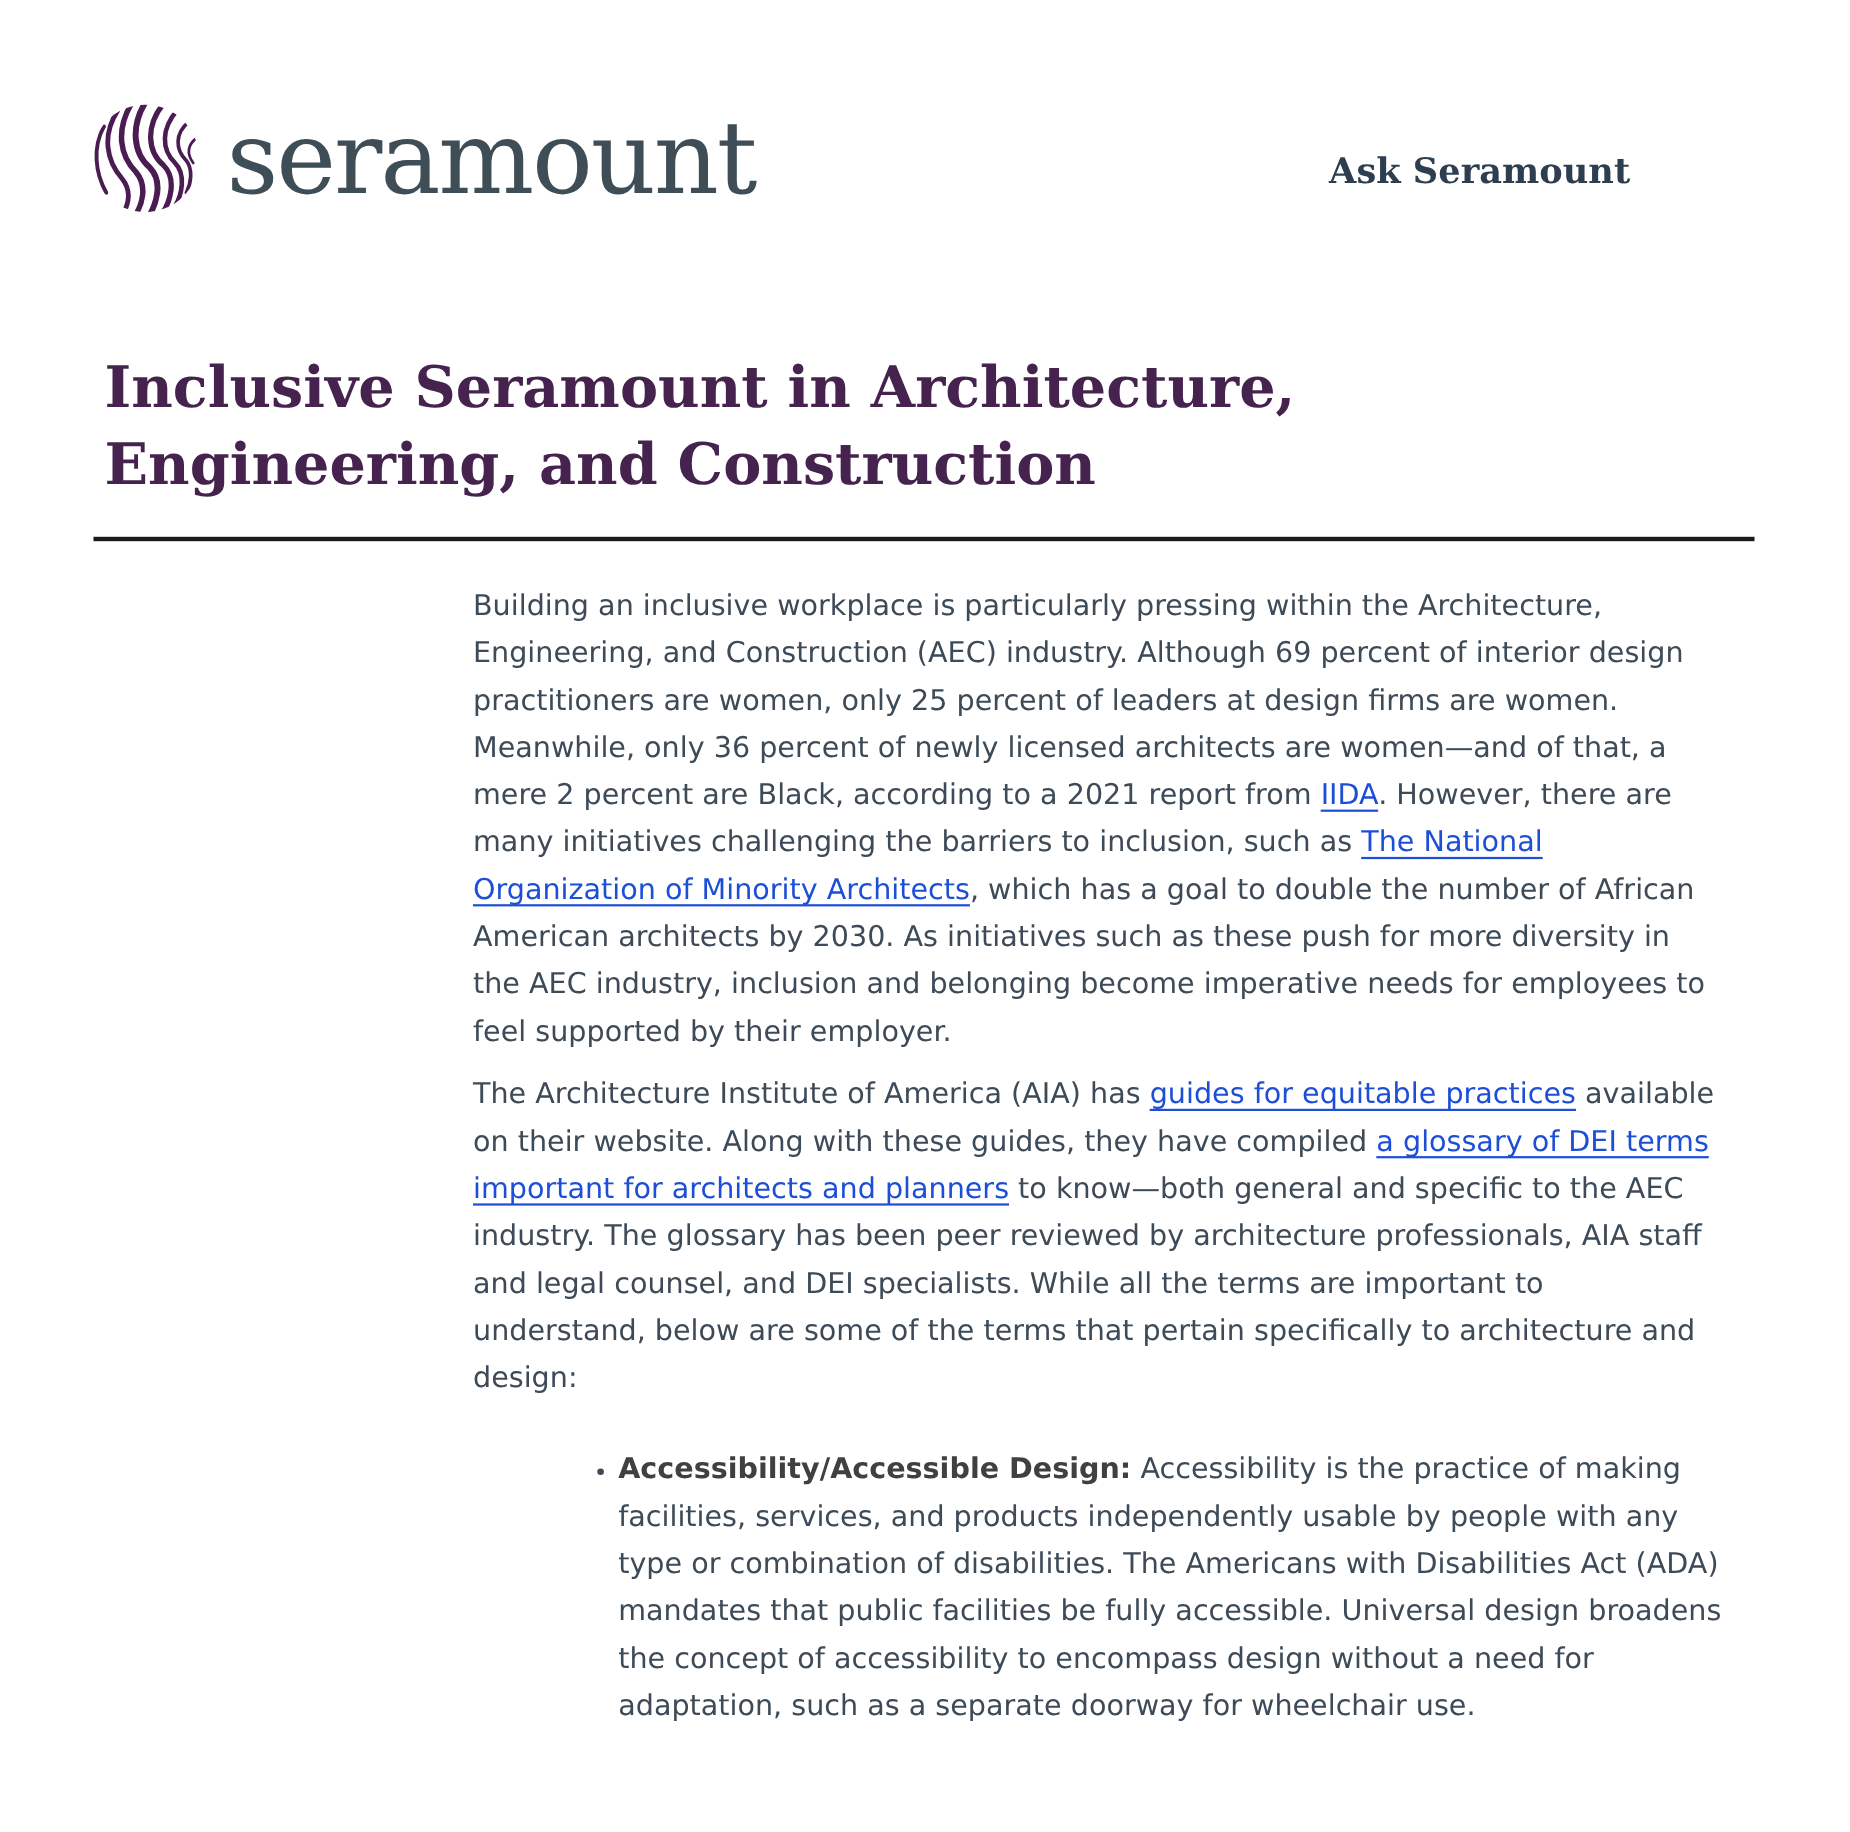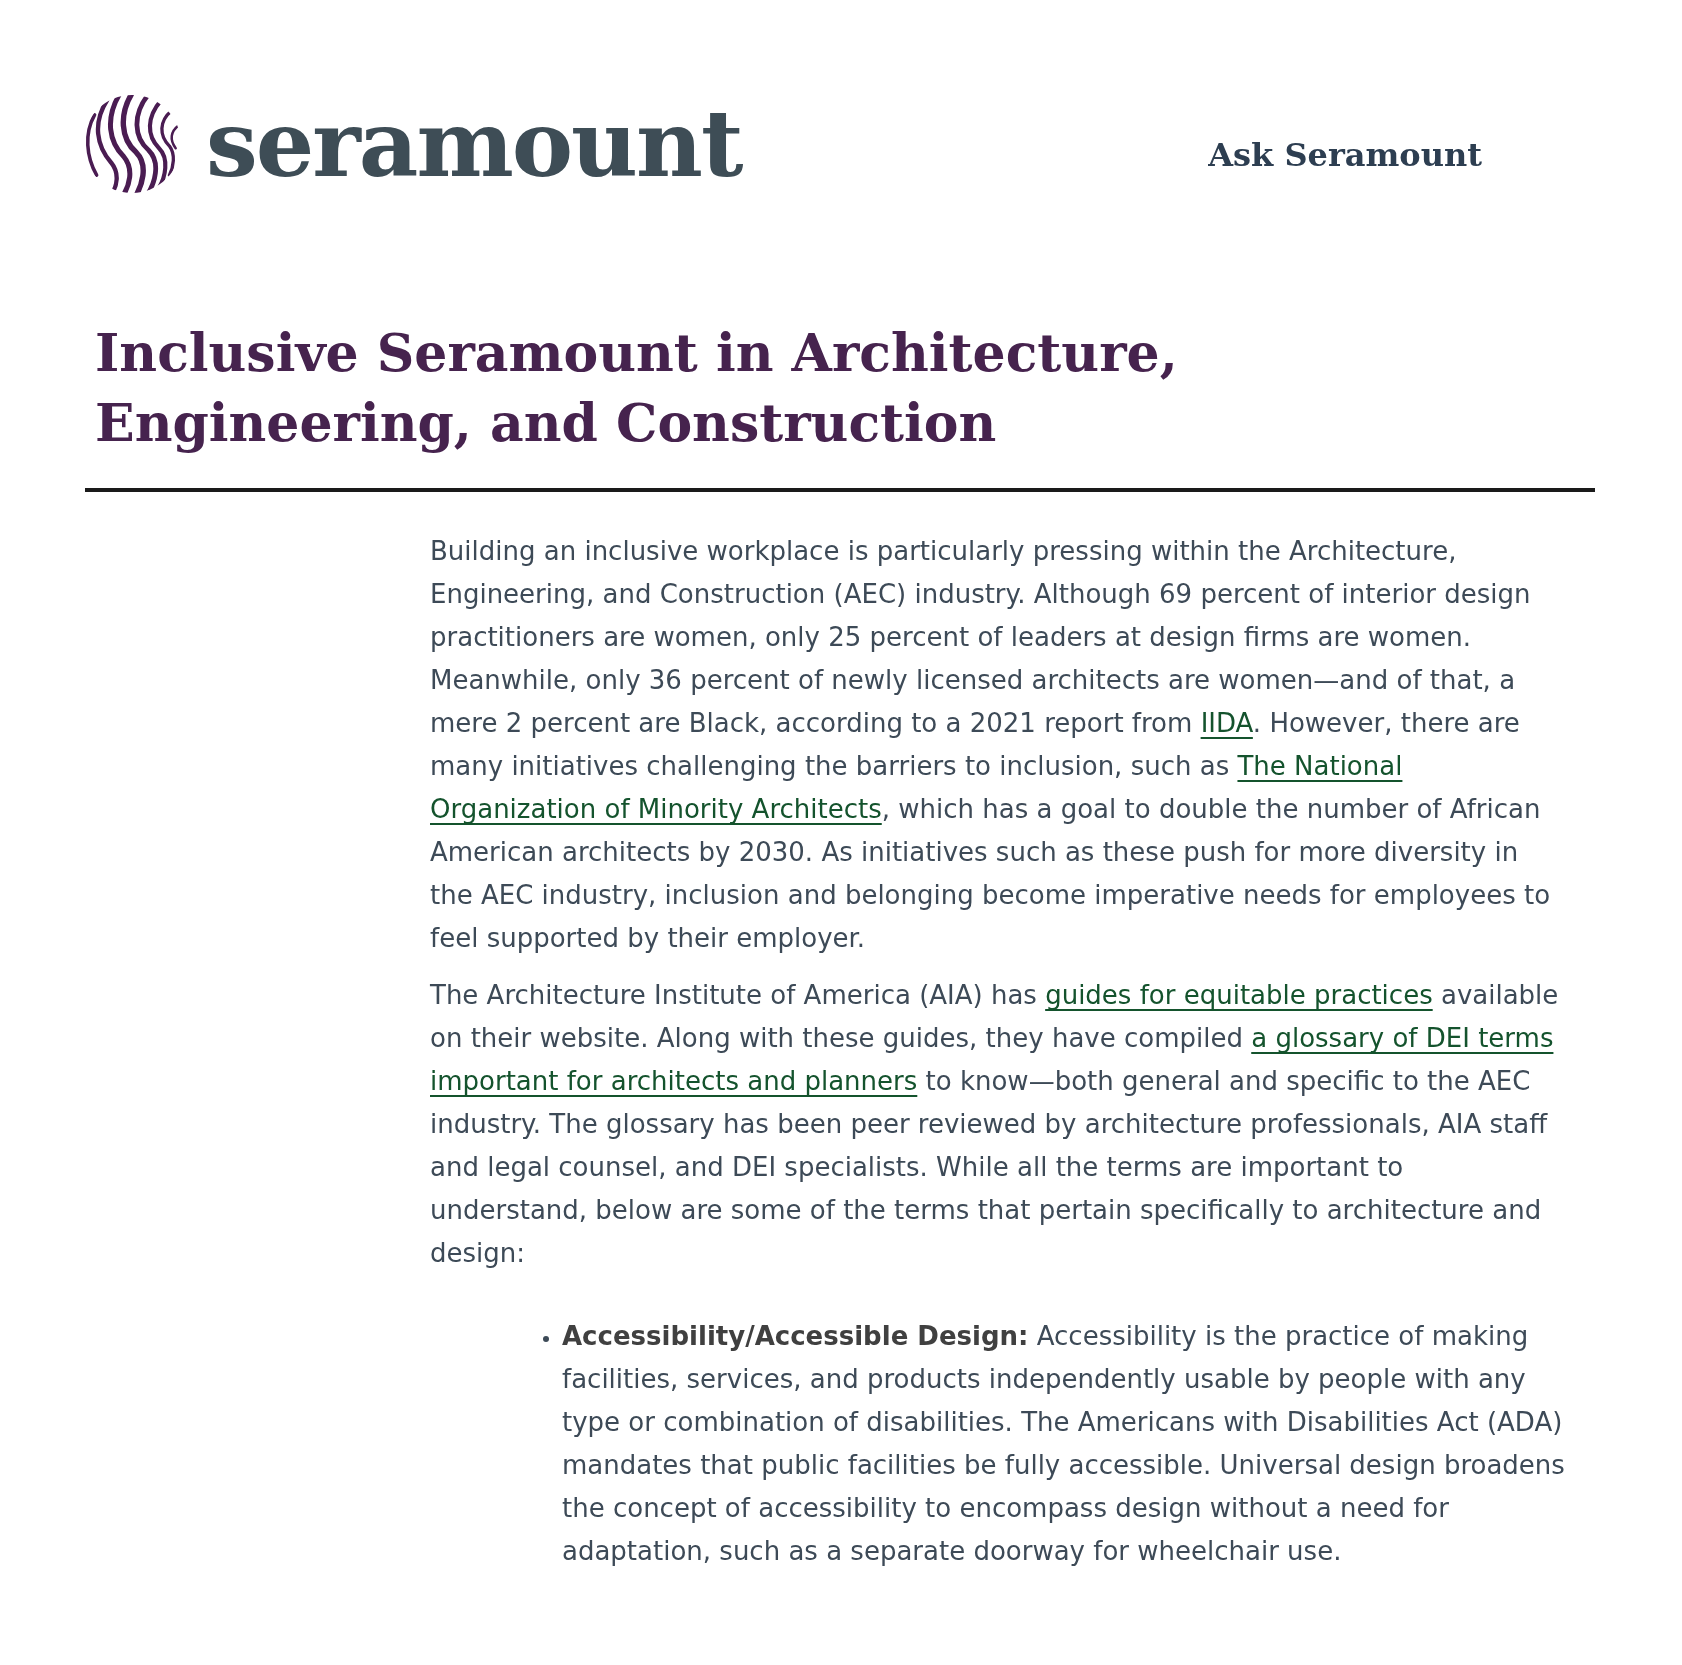--- a/index.html
+++ b/index.html
@@ -17,21 +17,20 @@
   .header {
     display: flex;
     align-items: center;
     justify-content: space-between;
     padding: 92px 200px 0 80px;
   }
   .logo {
     display: flex;
     align-items: center;
     gap: 22px;
-    font-weight: bold;
   }
   .logo-mark { width: 104px; height: 104px; flex: 0 0 auto; }
   .logo-word {
     font-family: "DejaVu Serif", "Liberation Serif", serif;
     font-size: 92px;
     line-height: 100px;
     color: #3e4d56;
     letter-spacing: -2px;
   }
   .ask {
@@ -71,21 +70,21 @@
     letter-spacing: 0.2px;
   }
   .content p {
     margin-top: 14px;
     font-size: 26px;
     line-height: 43px;
     color: #3d4a57;
   }
   .section-gap { margin-top: 50px; }
   a.link {
-    color: #14532d;
+    color: #1d4ed8;
     text-decoration: underline;
     text-underline-offset: 5px;
     cursor: pointer;
   }
   ul.terms-list {
     margin-top: 40px;
     list-style: disc outside;
     padding-left: 132px;
   }
   ul.terms-list li {

